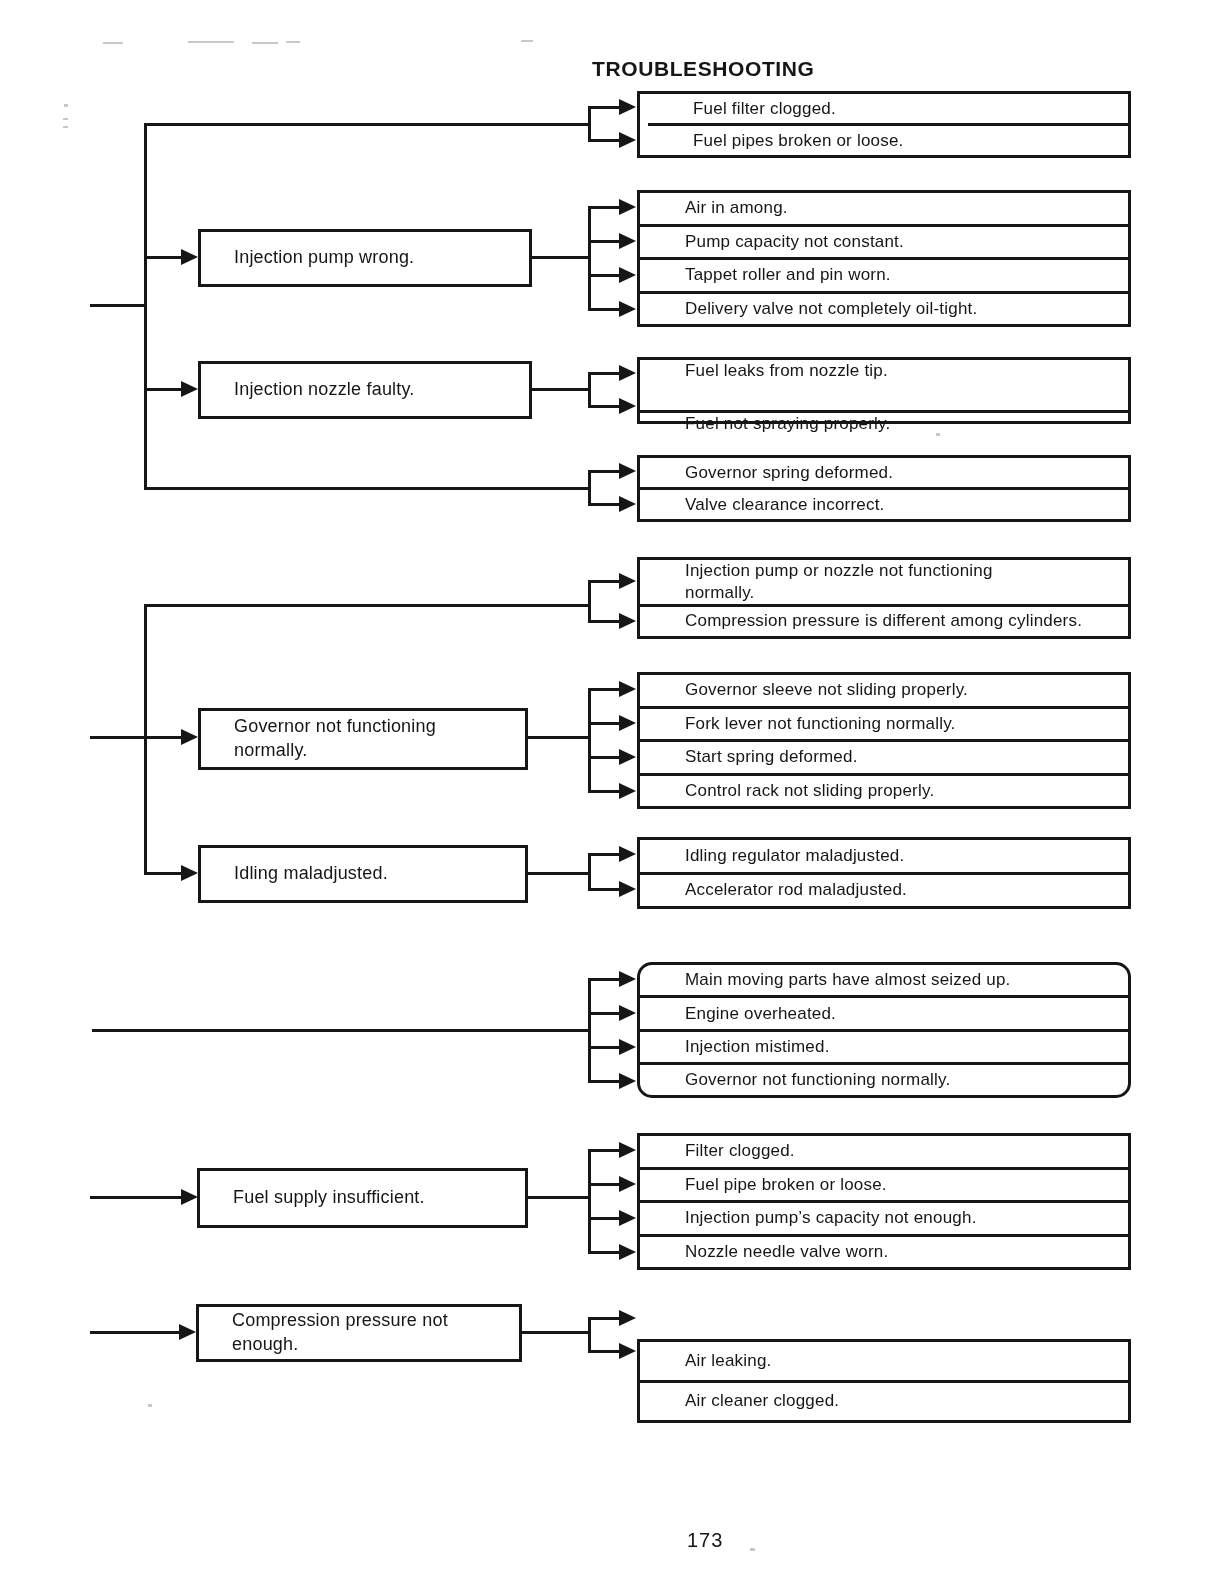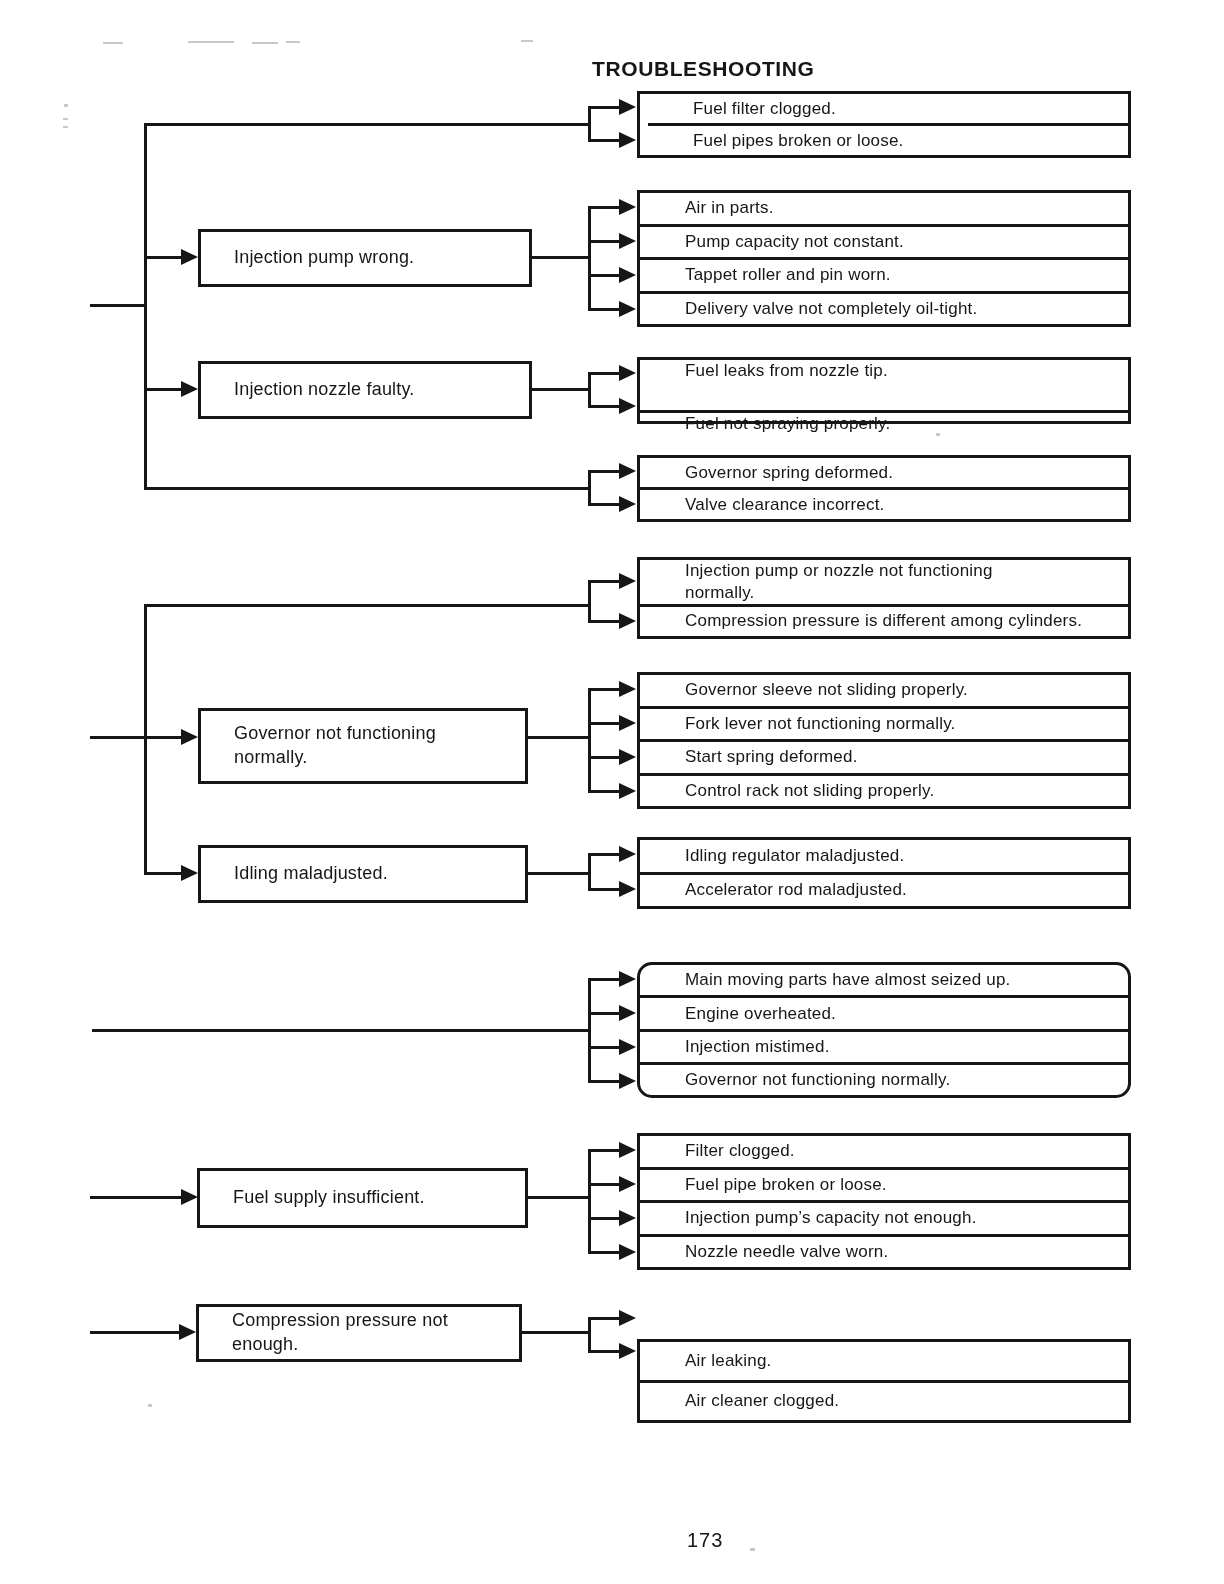--- a/index.html
+++ b/index.html
@@ -51,21 +51,21 @@
 
 <div class="arrow" style="left:144px;top:256px;width:38px;"></div>
 <div class="pbox" style="left:198px;top:229px;width:334px;height:58px;">Injection pump wrong.</div>
 <div class="ln" style="left:530px;top:256px;width:60px;height:3px;"></div>
 <div class="bar" style="left:588px;top:206px;height:105px;"></div>
 <div class="arrow" style="left:588px;top:206px;width:32px;"></div>
 <div class="arrow" style="left:588px;top:240px;width:32px;"></div>
 <div class="arrow" style="left:588px;top:274px;width:32px;"></div>
 <div class="arrow" style="left:588px;top:308px;width:32px;"></div>
 <div class="grp" style="top:190px;height:137px;">
-  <div class="itm">Air in parts.</div>
+  <div class="itm">Air in among.</div>
   <div class="itm">Pump capacity not constant.</div>
   <div class="itm">Tappet roller and pin worn.</div>
   <div class="itm">Delivery valve not completely oil-tight.</div>
 </div>
 
 <div class="arrow" style="left:144px;top:388px;width:38px;"></div>
 <div class="pbox" style="left:198px;top:361px;width:334px;height:58px;">Injection nozzle faulty.</div>
 <div class="ln" style="left:530px;top:388px;width:60px;height:3px;"></div>
 <div class="bar" style="left:588px;top:372px;height:36px;"></div>
 <div class="arrow" style="left:588px;top:372px;width:32px;"></div>
@@ -91,21 +91,21 @@
 <div class="bar" style="left:588px;top:580px;height:43px;"></div>
 <div class="arrow" style="left:588px;top:580px;width:32px;"></div>
 <div class="arrow" style="left:588px;top:620px;width:32px;"></div>
 <div class="grp" style="top:557px;height:82px;">
   <div class="itm" style="flex:48;">Injection pump or nozzle not functioning
 normally.</div>
   <div class="itm" style="flex:33;">Compression pressure is different among cylinders.</div>
 </div>
 
 <div class="arrow" style="left:144px;top:736px;width:38px;"></div>
-<div class="pbox" style="left:198px;top:708px;width:330px;height:76px;">Governor not functioning
+<div class="pbox" style="left:198px;top:708px;width:330px;height:62px;">Governor not functioning
 normally.</div>
 <div class="ln" style="left:528px;top:736px;width:62px;height:3px;"></div>
 <div class="bar" style="left:588px;top:688px;height:105px;"></div>
 <div class="arrow" style="left:588px;top:688px;width:32px;"></div>
 <div class="arrow" style="left:588px;top:722px;width:32px;"></div>
 <div class="arrow" style="left:588px;top:756px;width:32px;"></div>
 <div class="arrow" style="left:588px;top:790px;width:32px;"></div>
 <div class="grp" style="top:672px;height:137px;">
   <div class="itm">Governor sleeve not sliding properly.</div>
   <div class="itm">Fork lever not functioning normally.</div>

